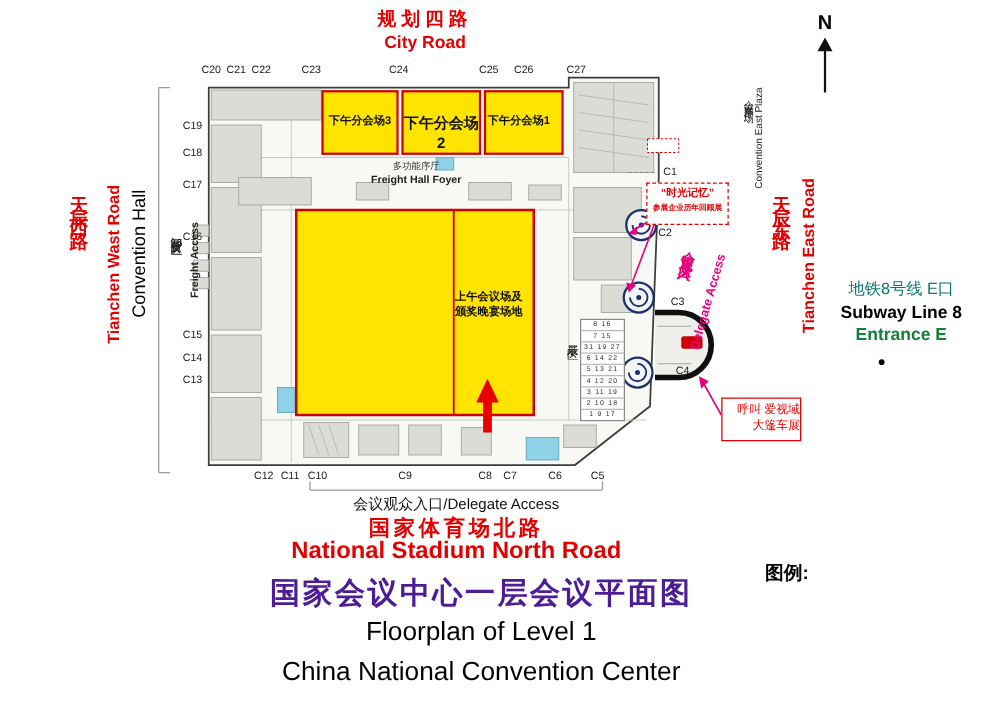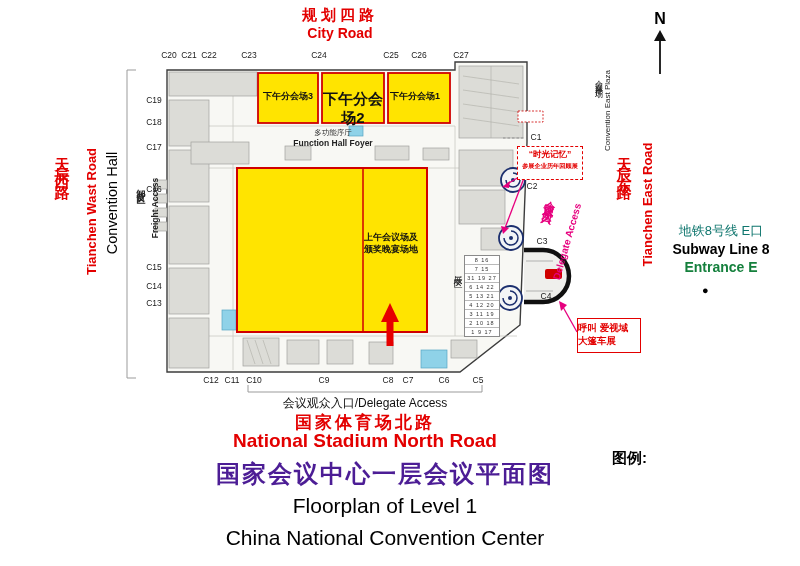--- a/index.html
+++ b/index.html
@@ -12,21 +12,21 @@
   .mag{color:#e6007e}
   .vert{writing-mode:vertical-rl;text-orientation:upright}
   svg.plan{position:absolute;left:125px;top:48px}
   svg.compass{position:absolute;left:651px;top:30px}
   .grid{font-size:8.5px;color:#1a1a1a;width:20px;text-align:center}
   #callout1{left:517px;top:146px;width:64px;height:30px;border:1.3px dashed #e30000;
             background:#fff;text-align:center;color:#e30000;font-weight:bold;padding-top:2px}
   #callout1 .l1{display:block;font-size:8.5px}
   #callout1 .l2{display:block;font-size:6.2px;margin-top:1px}
   #callout2{left:577px;top:318px;width:62px;height:31px;border:1.6px solid #e30000;
-            background:#fff;text-align:left;color:#e30000;font-weight:bold;padding-top:2px}
+            background:#fff;text-align:right;color:#e30000;font-weight:normal;padding-top:2px}
   #callout2 span{display:block;font-size:9.5px;line-height:13px}
   #booths{left:464px;top:255px;width:34px;height:80px;border:1px solid #8a8a8a;background:#fff;
           display:flex;flex-direction:column}
   #booths div{position:static;flex:1;display:flex;align-items:center;justify-content:center;
               font-size:5.5px;color:#333;border-top:0.5px solid #b9b9b9;letter-spacing:1px}
   #booths div:first-child{border-top:none}
 </style>
 </head>
 <body>
 
@@ -177,24 +177,24 @@
   <div class="grid" style="left:378px;top:375px">C8</div>
   <div class="grid" style="left:398px;top:375px">C7</div>
   <div class="grid" style="left:434px;top:375px">C6</div>
   <div class="grid" style="left:468px;top:375px">C5</div>
   <div class="grid" style="left:526px;top:132px">C1</div>
   <div class="grid" style="left:522px;top:181px">C2</div>
   <div class="grid" style="left:532px;top:236px">C3</div>
   <div class="grid" style="left:536px;top:291px">C4</div>
 
   <div class="ctr b" style="left:256px;top:90px;width:64px;font-size:9px;color:#111">下午分会场3</div>
-  <div class="ctr b" style="left:321px;top:90px;width:64px;font-size:15px;color:#111">下午分会场2</div>
+  <div class="ctr b" style="left:321px;top:90px;width:64px;font-size:12px;color:#111">下午分会场2</div>
   <div class="ctr b" style="left:387px;top:90px;width:56px;font-size:9px;color:#111">下午分会场1</div>
   <div class="ctr" style="left:300px;top:128px;width:66px;font-size:7.5px;color:#333">多功能序厅</div>
-  <div class="ctr b" style="left:292px;top:138px;width:82px;font-size:8.5px;color:#222">Function Hall Foyer</div>
+  <div class="ctr b" style="left:292px;top:138px;width:82px;font-size:8.5px;color:#222">Freight Hall Foyer</div>
   <div class="ctr b" style="left:358px;top:231px;width:66px;font-size:9px;line-height:12px;color:#111">
     <span style="display:block">上午会议场及</span>
     <span style="display:block">颁奖晚宴场地</span>
   </div>
   <div class="vert b" style="left:134px;top:182px;font-size:9px;color:#222;letter-spacing:3px">卸货区</div>
   <div class="ctr b" style="left:112px;top:203px;width:86px;font-size:8.5px;color:#222;transform:rotate(-90deg)">Freight Access</div>
   <div class="vert" style="left:451px;top:268px;font-size:9px;color:#222;letter-spacing:2px">展示区</div>
   <div class="vert b mag" style="left:545px;top:192px;font-size:11px;letter-spacing:3px;transform:rotate(13deg);transform-origin:top center">会议观众入口</div>
   <div class="ctr b mag" style="left:511px;top:236px;width:112px;font-size:10px;transform:rotate(-74deg)">Delegate Access</div>
   <div class="vert" style="left:592px;top:74px;font-size:8px;color:#222;letter-spacing:2px">会议东部广场</div>

